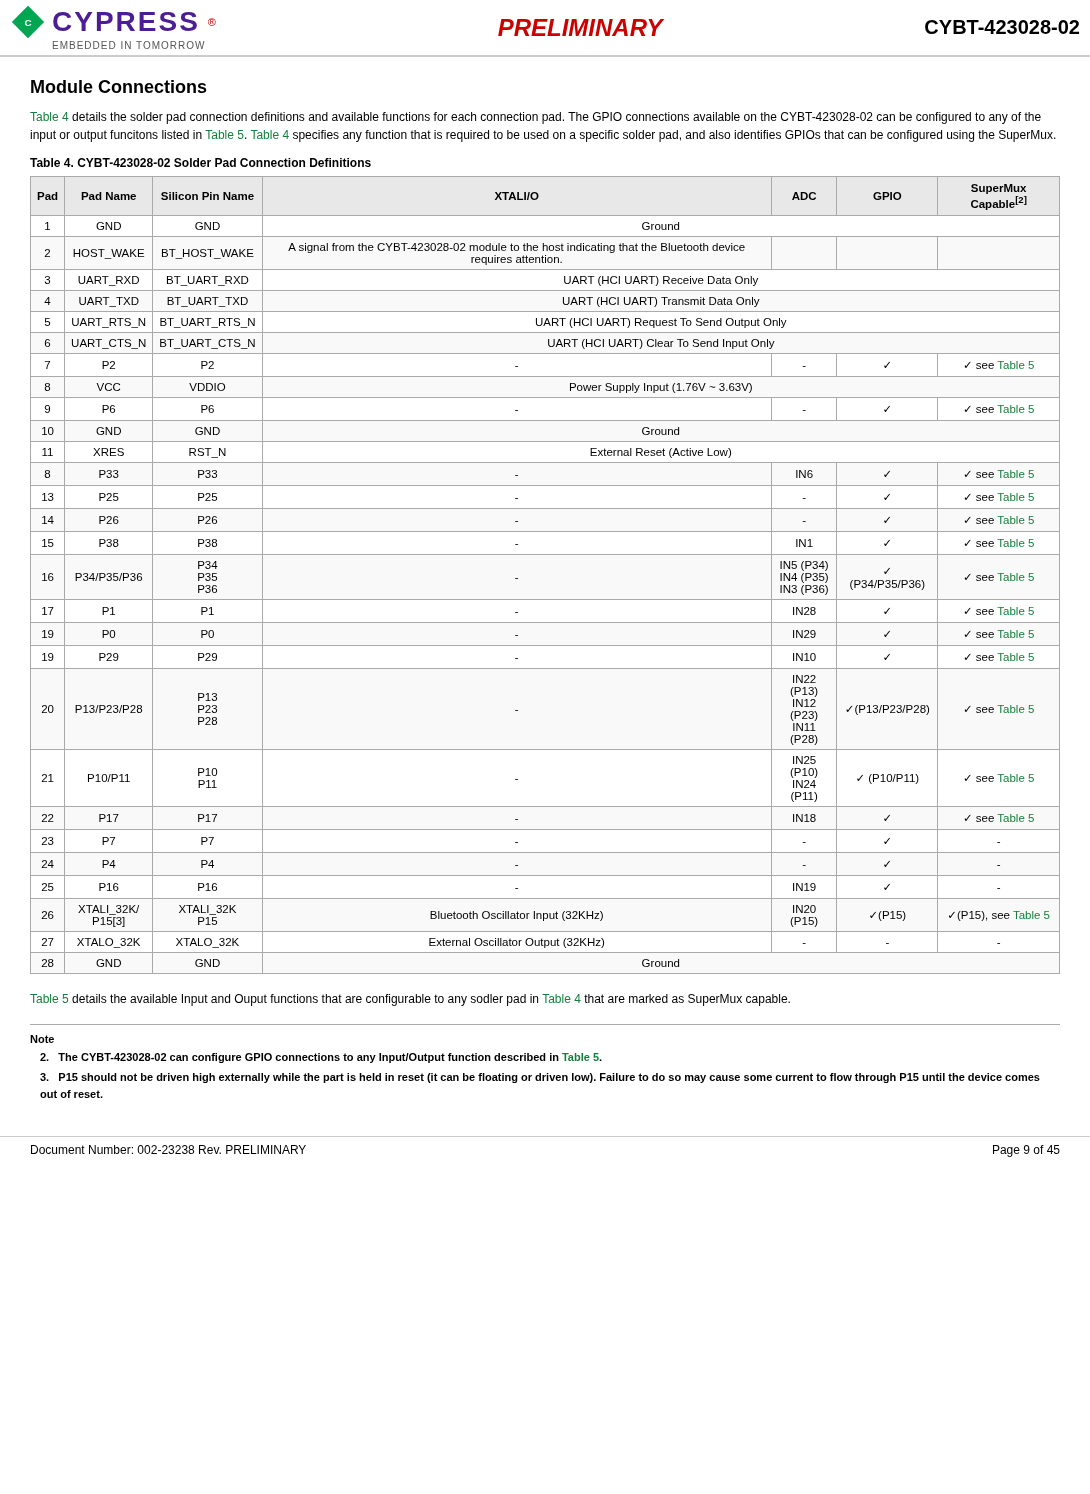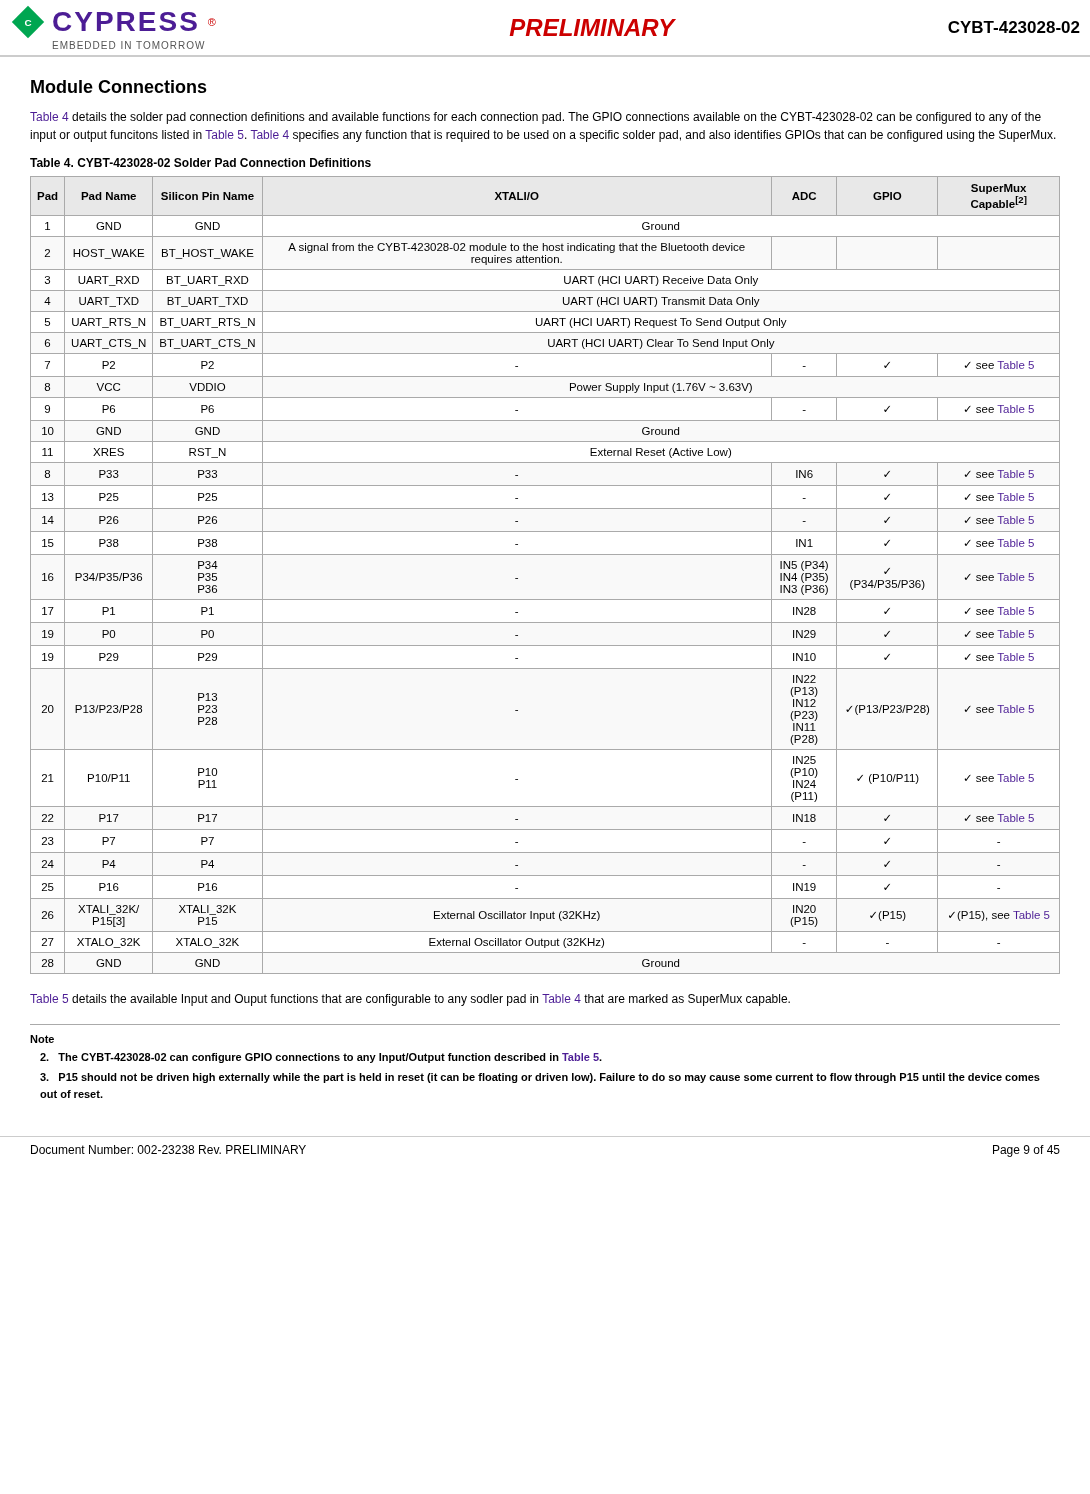--- a/index.html
+++ b/index.html
@@ -42,21 +42,21 @@
     }
     .header-preliminary {
       flex: 1;
       text-align: center;
       font-size: 24px;
       font-weight: bold;
       color: #c00;
       font-style: italic;
     }
     .header-docnum {
-      font-size: 17px;
+      font-size: 20px;
       font-weight: bold;
       color: #000;
       text-align: right;
     }
 
     
     .main-content {
       padding: 20px 30px;
     }
 
@@ -66,21 +66,21 @@
       margin-bottom: 10px;
     }
 
     .intro-text {
       font-size: 12px;
       margin-bottom: 12px;
       line-height: 1.5;
     }
 
     .intro-text a, .table-ref {
-      color: #4c1d95;
+      color: #15803d;
       text-decoration: none;
     }
 
     .table-caption {
       font-size: 12px;
       font-weight: bold;
       margin-bottom: 6px;
     }
 
     
@@ -397,21 +397,21 @@
           <td style="white-space: pre-line;">IN19</td>
           <td style="white-space: pre-line;">✓</td>
           <td style="white-space: pre-line;">-</td>
         </tr>
         <tr>
           <td>26</td>
           <td style="white-space: pre-line;">XTALI_32K/
 P15[3]</td>
           <td style="white-space: pre-line;">XTALI_32K
 P15</td>
-          <td style="white-space: pre-line;">External Oscillator Input (32KHz)</td>
+          <td style="white-space: pre-line;">Bluetooth Oscillator Input (32KHz)</td>
           <td style="white-space: pre-line;">IN20 (P15)</td>
           <td style="white-space: pre-line;">✓(P15)</td>
           <td style="white-space: pre-line;">✓(P15), see <a class="table-ref">Table 5</a></td>
         </tr>
         <tr>
           <td>27</td>
           <td style="white-space: pre-line;">XTALO_32K</td>
           <td style="white-space: pre-line;">XTALO_32K</td>
           <td style="white-space: pre-line;">External Oscillator Output (32KHz)</td>
           <td style="white-space: pre-line;">-</td>

